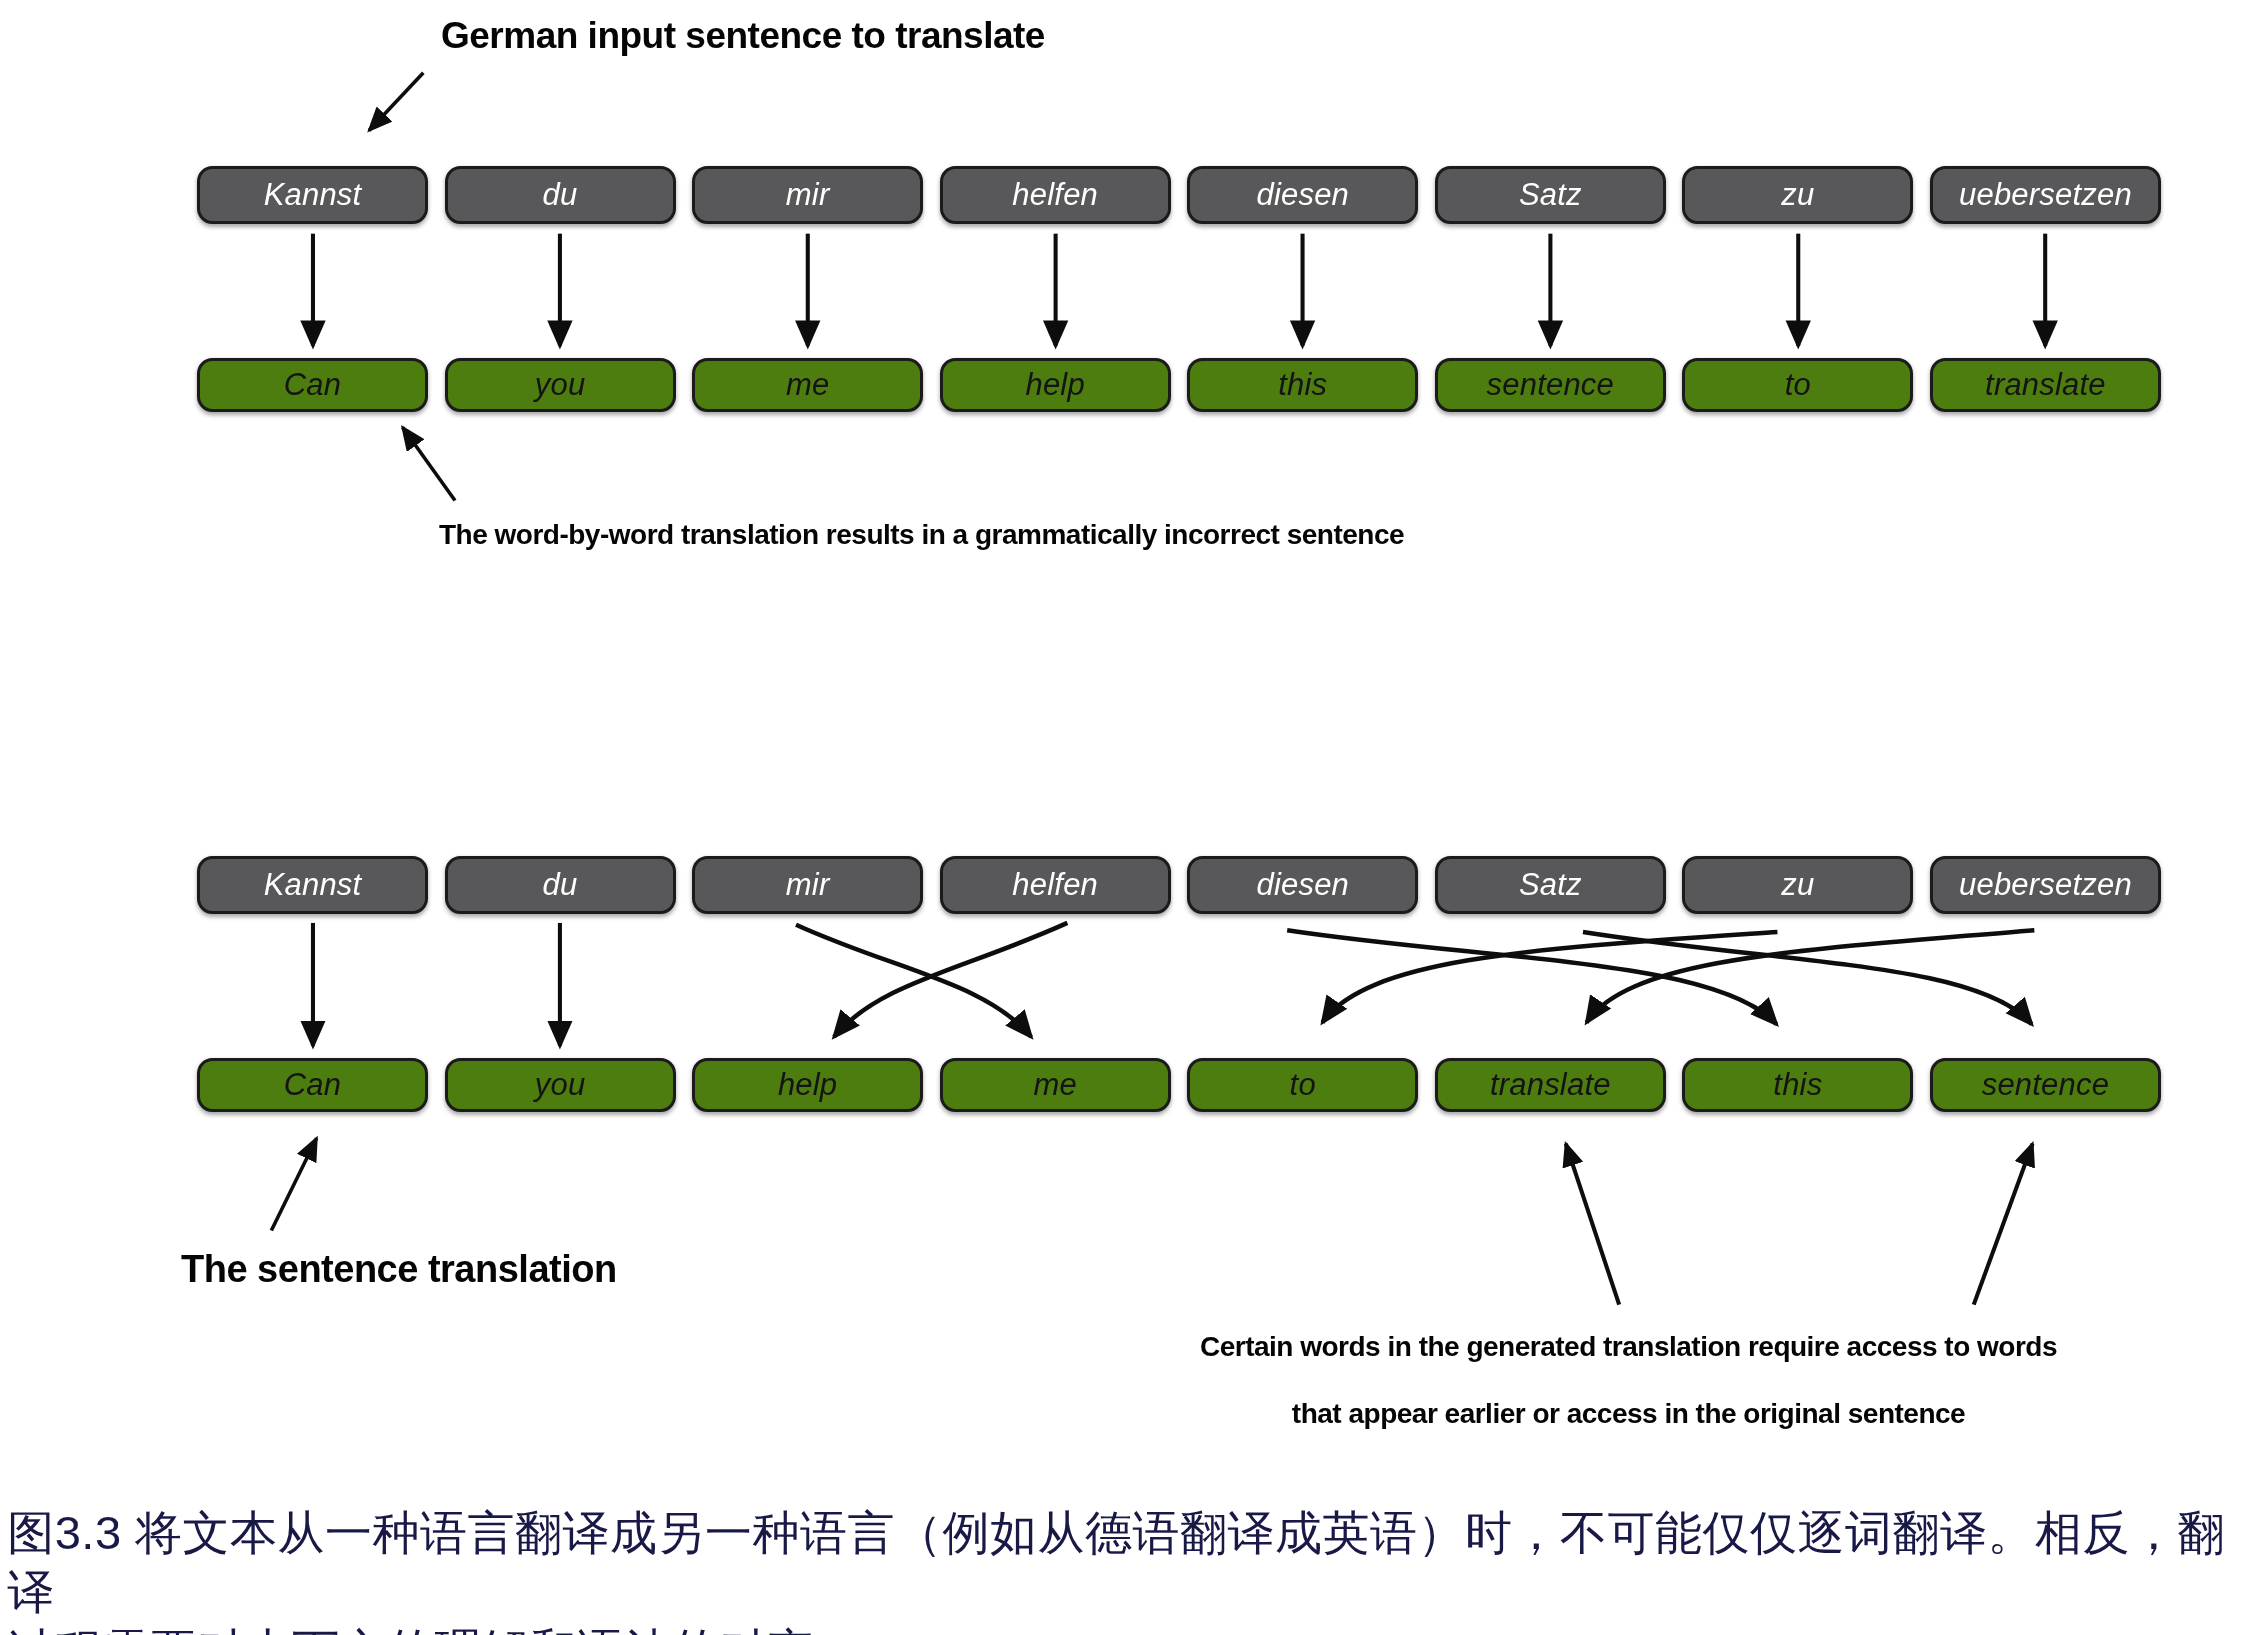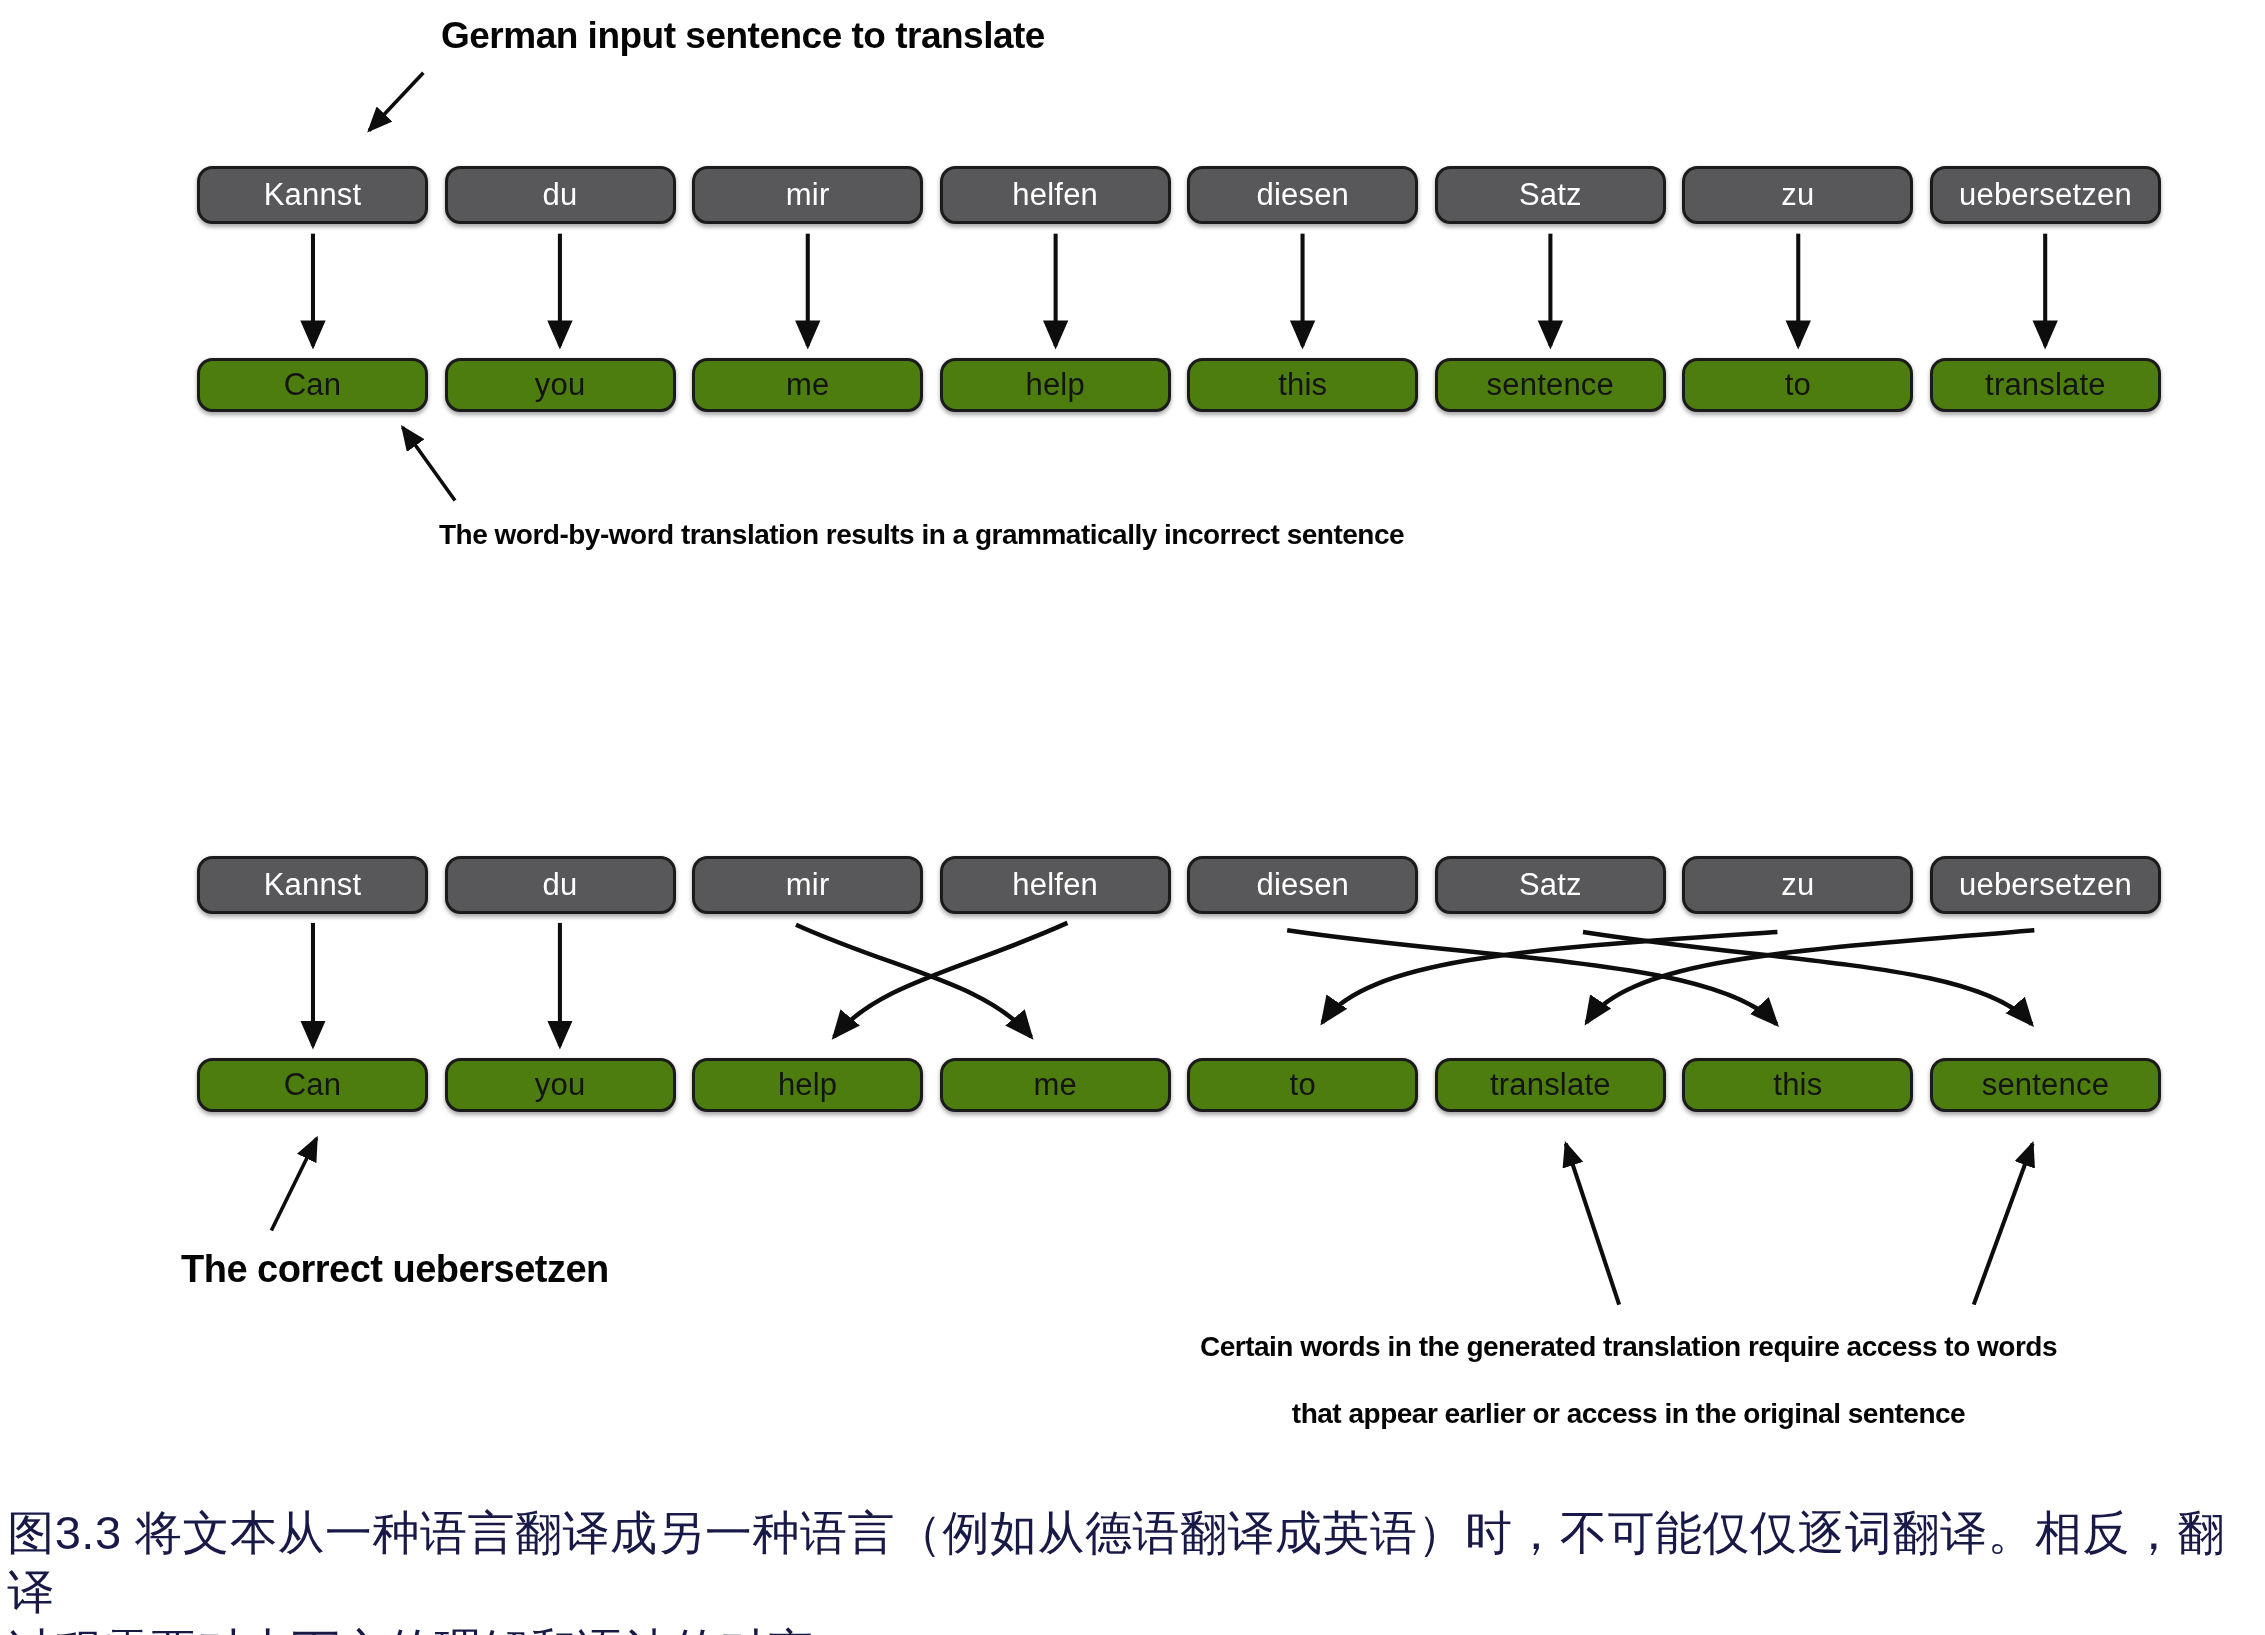--- a/index.html
+++ b/index.html
@@ -6,21 +6,21 @@
   #canvas{
     position:relative;
     width:2265px;height:1636px;
     background:#ffffff;
     font-family:"Liberation Sans","DejaVu Sans",sans-serif;
     overflow:hidden;
   }
   
   .word-row{
     position:absolute;left:197px;width:1964px;
-    display:flex;justify-content:space-between;
+    display:flex;justify-content:space-between;font-style:italic;
   }
   .word-box{
     box-sizing:border-box;
     width:231px;height:58px;
     border:3.6px solid #1b1b1b;
     border-radius:15.4px;
     display:flex;align-items:center;justify-content:center;
     font-size:31px;
     letter-spacing:0.2px;
     box-shadow:0 2.7px 4.5px rgba(0,0,0,0.35);
@@ -60,21 +60,21 @@
 </style>
 </head>
 <body>
 
 <div id="canvas">
 
   <div class="annotation" id="ann-german">German input sentence to translate</div>
 
   <div class="annotation" id="ann-wordbyword">The word-by-word translation results in a grammatically incorrect sentence</div>
 
-  <div class="annotation" id="ann-correct">The correct uebersetzen</div>
+  <div class="annotation" id="ann-correct">The sentence translation</div>
 
   <div class="annotation" id="ann-context">
     <span>Certain words in the generated translation require access to words</span><br>
     <span>that appear earlier or access in the original sentence</span>
   </div>
 
   <div class="word-row" id="dark-row-top">
       <div class="word-box dark">Kannst</div>
       <div class="word-box dark">du</div>
       <div class="word-box dark">mir</div>

